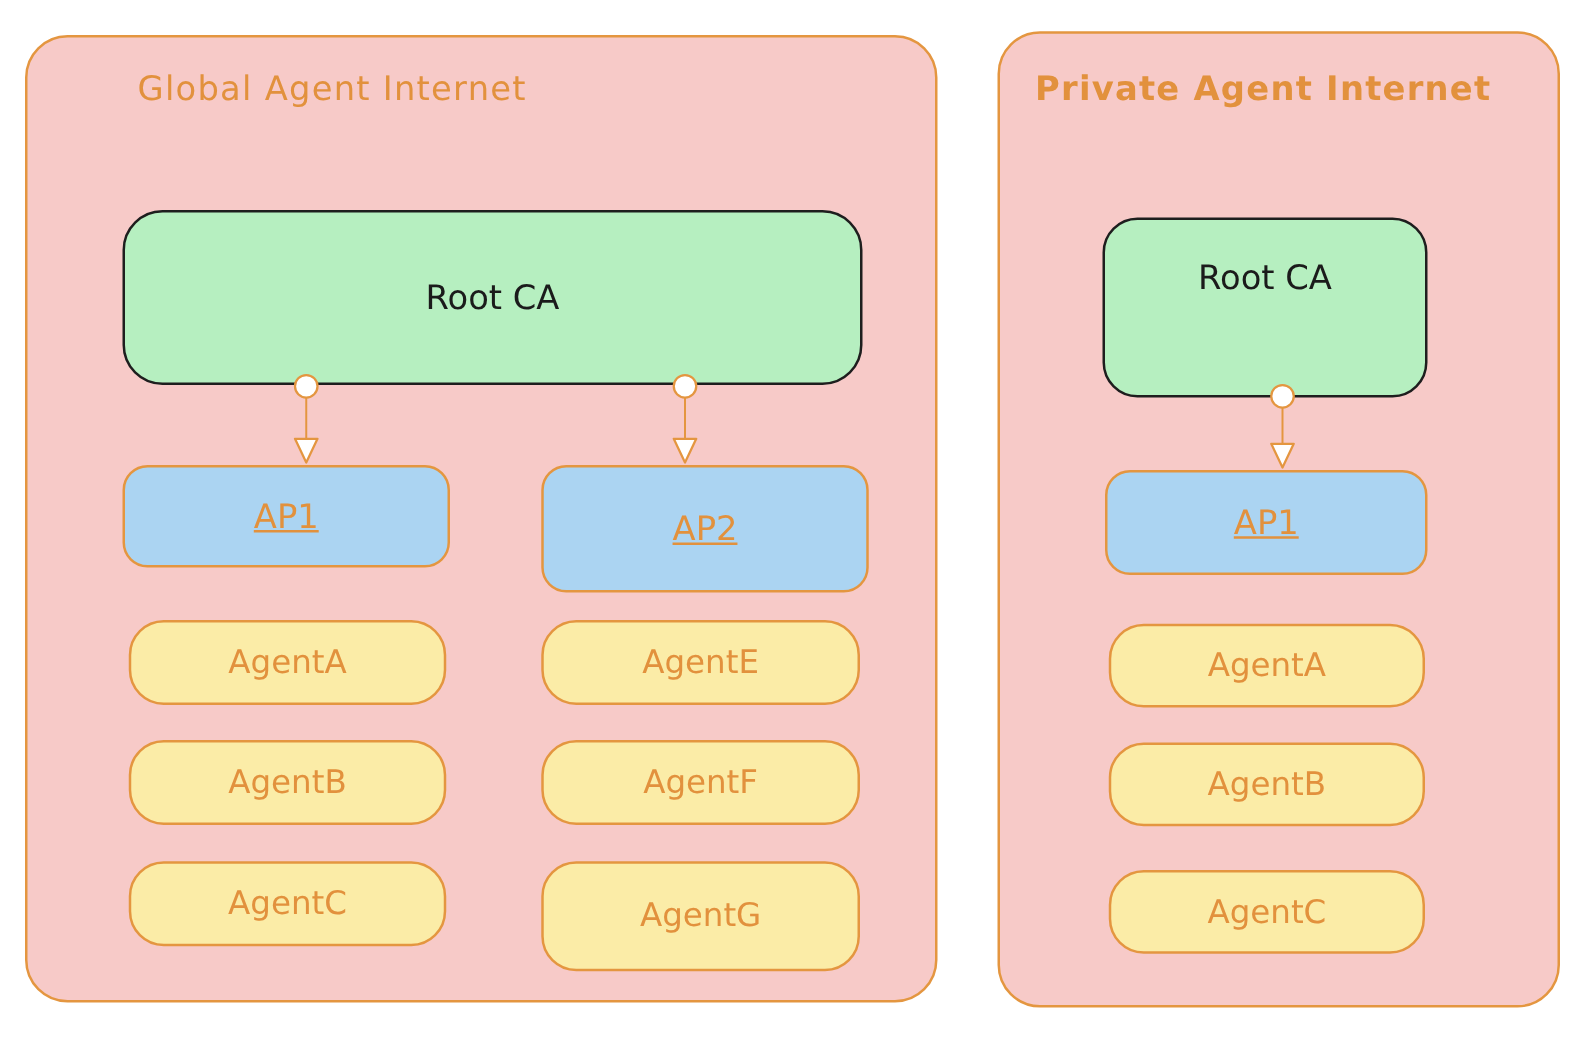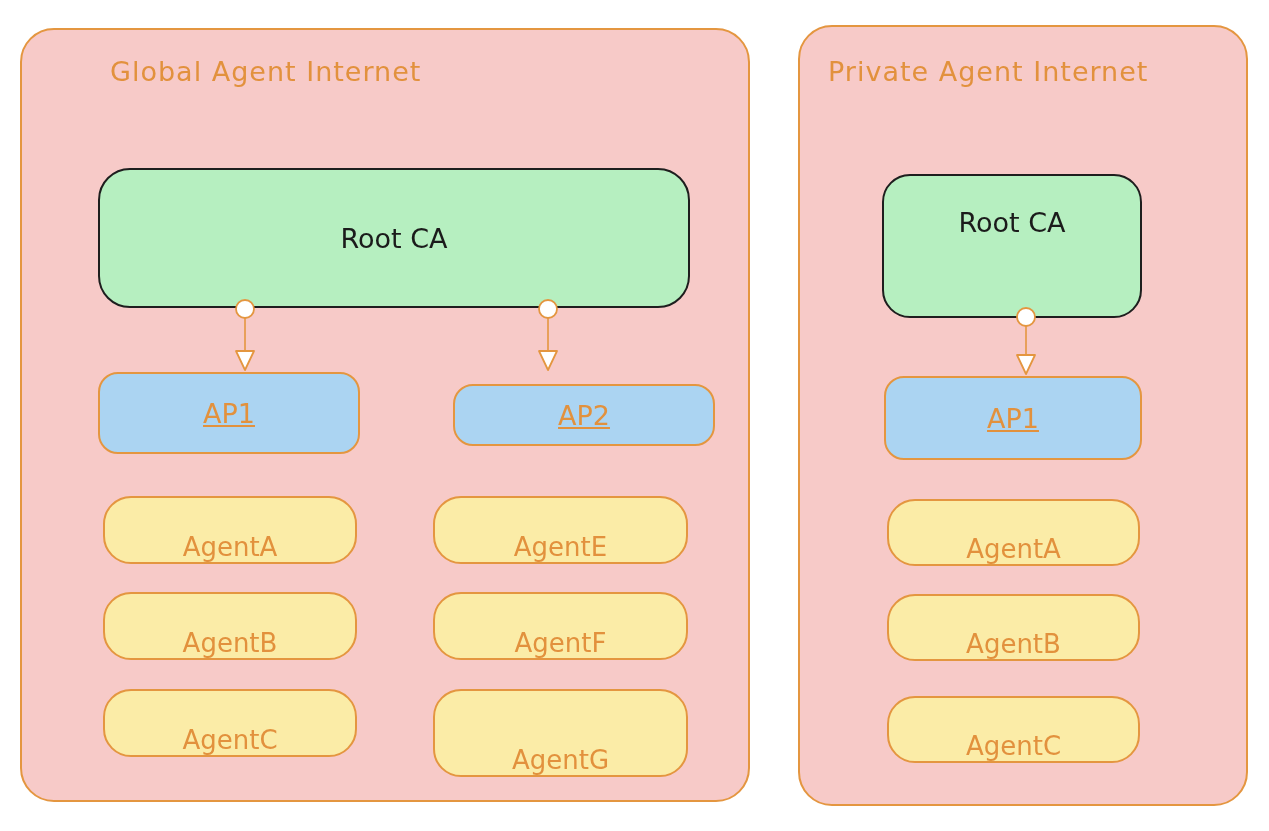--- a/index.html
+++ b/index.html
@@ -64,51 +64,50 @@
     color: var(--orange-text);
     border-radius: 20px;
     text-decoration: underline;
   }
   .node.agent {
     background: var(--yellow);
     border: 2px solid var(--orange-border);
     color: var(--orange-text);
     border-radius: 28px;
     font-size: 26px;
-    align-items: flex-end;
   }
   #arrows {
     position: absolute;
     left: 0;
     top: 0;
     pointer-events: none;
   }
   #arrows line { stroke: var(--orange-border); stroke-width: 1.6; }
   #arrows circle { fill: #ffffff; stroke: var(--orange-border); stroke-width: 1.8; }
   #arrows polygon { fill: #ffffff; stroke: var(--orange-border); stroke-width: 1.8; stroke-linejoin: round; }
 </style>
 </head>
 <body>
 
 <div id="stage">
 
   <div class="container" style="left:20px; top:28px; width:730px; height:774px;"></div>
   <div class="container-title" style="left:110px; top:55px;">Global Agent Internet</div>
 
   <div class="container" style="left:798px; top:25px; width:450px; height:781px;"></div>
-  <div class="container-title" style="left:828px; top:55px;">Private Agent Internet</div>
+  <div class="container-title" style="left:828px; top:55px;font-weight:bold;">Private Agent Internet</div>
 
   <div class="node root" style="left:98px; top:168px; width:592px; height:140px;">
     <span>Root CA</span>
   </div>
 
   <div class="node ap" style="left:98px; top:372px; width:262px; height:82px;">
     <span>AP1</span>
   </div>
-  <div class="node ap" style="left:433px; top:384px; width:262px; height:62px;margin-left:20px;">
+  <div class="node ap" style="left:433px; top:372px; width:262px; height:102px;">
     <span>AP2</span>
   </div>
 
   <div class="node agent" style="left:103px; top:496px; width:254px; height:68px;">
     <span>AgentA</span>
   </div>
   <div class="node agent" style="left:103px; top:592px; width:254px; height:68px;">
     <span>AgentB</span>
   </div>
   <div class="node agent" style="left:103px; top:689px; width:254px; height:68px;">

